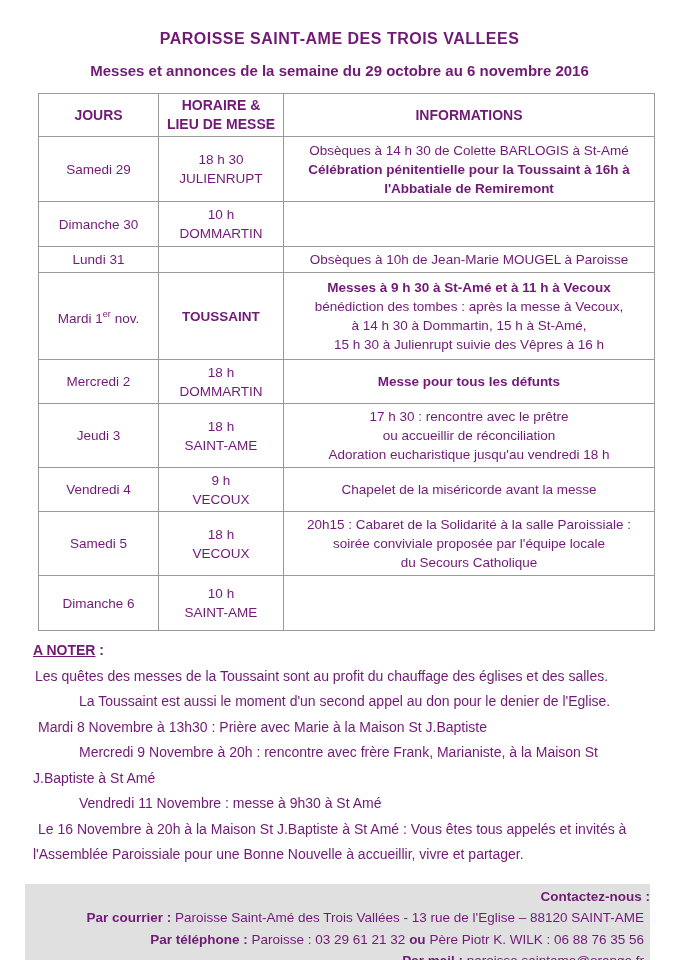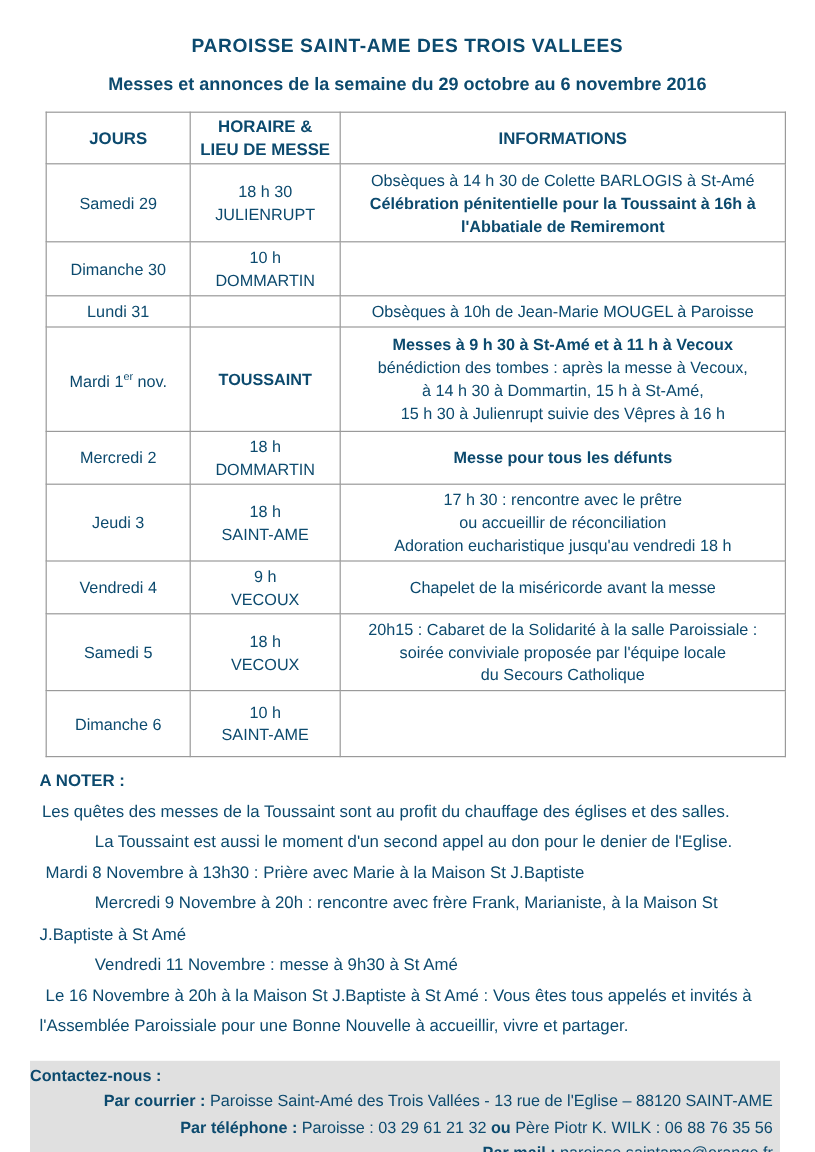--- a/index.html
+++ b/index.html
@@ -1,17 +1,17 @@
 <!DOCTYPE html>
 <html><head>
 <meta charset="utf-8">
 <style>
   html,body { margin:0; padding:0; }
   .page {
-    width:679px; height:960px; background:#ffffff; color:#0c4a6e;
+    width:679px; height:960px; background:#ffffff; color:#701a75;
     font-family:"Liberation Sans", sans-serif; position:relative; overflow:hidden;
   }
   .title { text-align:center; padding-top:30px; font-size:16px; font-weight:bold; letter-spacing:0.5px; }
   .subtitle { text-align:center; margin-top:14px; font-size:15px; font-weight:bold; }
 
   table.sched {
     margin:14px 0 0 38px; width:617px; border-collapse:collapse; table-layout:fixed;border-radius:17px;
   }
   table.sched th, table.sched td {
     border:1px solid #9a9a9a; text-align:center; vertical-align:middle;
@@ -19,31 +19,31 @@
   }
   table.sched th { font-weight:bold; font-size:14px; }
   .col-day { width:120px; }
   .col-hor { width:125px; }
   .b { font-weight:bold; }
   .place { display:block; }
   .time { display:block; }
   sup { font-size:9px; }
 
   .noter { margin:7px 0 0 33px; width:615px; font-size:14px; line-height:25.5px; }
-  .noter-head { font-weight:bold;text-align:right; }
+  .noter-head { text-decoration:underline; font-weight:bold;text-align:right; }
   .noter-colon { font-weight:bold; }
   .ind0 { text-indent:2px; }
   .ind1 { text-indent:46px; }
   .ind2 { text-indent:5px; }
 
   .contact {
     margin:16px 29px 0 25px; background:#e0e0e0; font-size:13.5px;
     line-height:21.5px; padding:2px 0 6px;
   }
-  .contact-head { text-align:left; font-weight:bold; }
+  .contact-head { text-align:right; font-weight:bold; }
   .contact-line { margin-left:-13px; padding-right:6px;text-align:right; }
 </style>
 </head>
 <body>
 
 <div class="page">
 
   <div class="title">PAROISSE SAINT-AME DES TROIS VALLEES</div>
   <div class="subtitle">Messes et annonces de la semaine du 29 octobre au 6 novembre 2016</div>
 

